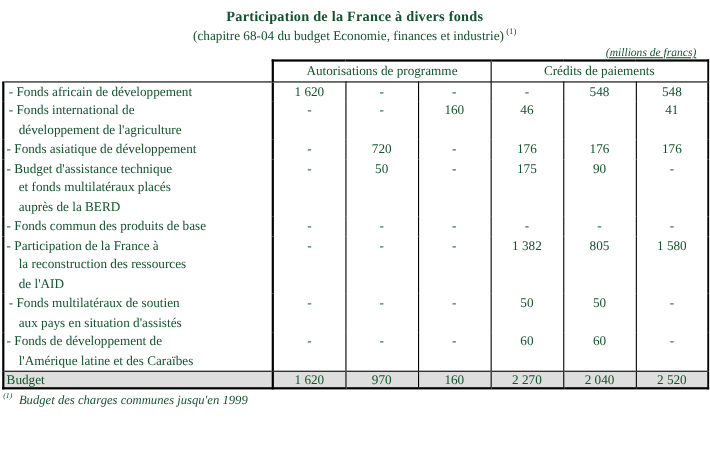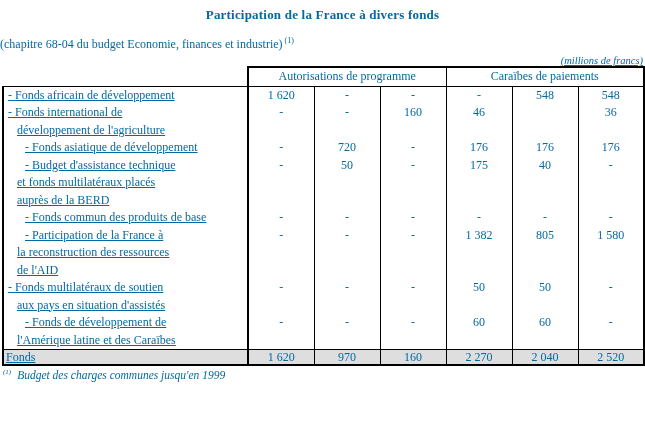--- a/index.html
+++ b/index.html
@@ -1,49 +1,49 @@
 <!DOCTYPE html>
 <html><head>
 <meta charset="utf-8">
 <style>
   * { margin:0; padding:0; box-sizing:border-box; }
   html,body { background:#ffffff; }
   .page {
     position:relative; width:645px; height:422px; overflow:hidden;
-    background:#ffffff; color:#0369a1;
+    background:#ffffff; color:#14532d;
     font-family:"Liberation Serif","DejaVu Serif",serif;
   }
   .title { text-align:center; font-weight:bold; font-size:13px; padding-top:7px; letter-spacing:0.2px; }
-  .subtitle { font-size:12px; margin-top:13px; }
+  .subtitle { text-align:center; font-size:12px; margin-top:1px; }
   .subtitle sup { font-size:8px; margin-left:2px; }
-  .units { text-align:right; font-style:italic; font-size:10.5px; padding-right:2px; margin-top:3px; }
+  .units { text-align:right; font-style:italic; font-size:10.5px; padding-right:12px; margin-top:3px; }
   .units span { text-decoration:underline; }
 
   table { border-collapse:collapse; table-layout:fixed; width:641px; margin-left:2px; margin-top:0; }
   col.c0 { width:245px; }
   col.cn { width:66px; }
 
   td.ghost { border:none; background:transparent; }
 
   th { font-weight:normal; font-size:12px; text-align:center; }
   th.group { border:1px solid #000; border-top:2px solid #000; height:19px; }
   th.group.g-first { border-left:2px solid #000; }
   th.group.g-last  { border-right:2px solid #000; }
   th.colh { border:1px solid #000; height:19px; }
   th.colh.first { border-left:2px solid #000; }
   th.colh.last  { border-right:2px solid #000; }
 
   tbody td { border-top:0; border-bottom:0; vertical-align:top; font-size:12px; line-height:17.5px; }
-  td.label { border-left:2px solid #000; border-right:2px solid #000;text-decoration:underline; }
+  td.label { border-left:2px solid #000; border-right:2px solid #000; }
   tr.first-body td { border-top:1px solid #000; }
   td.num { border-left:1px solid #000; border-right:1px solid #000; text-align:center; }
   td.num.last { border-right:2px solid #000; }
 
   .l { white-space:nowrap; padding-left:4px; }
-  .l.ind { padding-left:21px; }
+  .l.ind { padding-left:2px; }
   .l.cont { padding-left:13px; }
 
   tr.total td { border-top:1px solid #000; border-bottom:2px solid #000; background:#dedede; height:15px; line-height:14px; }
   tr.total td.label { padding-left:2px; }
 
   .footnote { font-style:italic; font-size:11.5px; margin-left:3px; margin-top:2px; }
   .footnote sup { font-size:7px; margin-right:6px; }
 </style>
 </head>
 <body>
@@ -67,21 +67,21 @@
         <col class="cn">
         <col class="cn">
         <col class="cn">
         <col class="cn">
         <col class="cn">
     </colgroup>
     <thead>
       <tr>
         <td class="ghost"></td>
         <th class="group g-first" colspan="3">Autorisations de programme</th>
-        <th class="group g-last" colspan="3">Caraïbes de paiements</th>
+        <th class="group g-last" colspan="3">Crédits de paiements</th>
       </tr>
     </thead>
     <tbody>
       <tr class="first-body">
         <td class="label">
           <div class="l">- Fonds africain de développement</div>
         </td>
         <td class="num">1 620</td>
         <td class="num">-</td>
         <td class="num">-</td>
@@ -92,21 +92,21 @@
       <tr>
         <td class="label">
           <div class="l">- Fonds international de</div>
           <div class="l cont">développement de l'agriculture</div>
         </td>
         <td class="num">-</td>
         <td class="num">-</td>
         <td class="num">160</td>
         <td class="num">46</td>
         <td class="num"></td>
-        <td class="num last">36</td>
+        <td class="num last">41</td>
       </tr>
       <tr>
         <td class="label">
           <div class="l ind">- Fonds asiatique de développement</div>
         </td>
         <td class="num">-</td>
         <td class="num">720</td>
         <td class="num">-</td>
         <td class="num">176</td>
         <td class="num">176</td>
@@ -115,21 +115,21 @@
       <tr>
         <td class="label">
           <div class="l ind">- Budget d'assistance technique</div>
           <div class="l cont">et fonds multilatéraux placés</div>
           <div class="l cont">auprès de la BERD</div>
         </td>
         <td class="num">-</td>
         <td class="num">50</td>
         <td class="num">-</td>
         <td class="num">175</td>
-        <td class="num">40</td>
+        <td class="num">90</td>
         <td class="num last">-</td>
       </tr>
       <tr>
         <td class="label">
           <div class="l ind">- Fonds commun des produits de base</div>
         </td>
         <td class="num">-</td>
         <td class="num">-</td>
         <td class="num">-</td>
         <td class="num">-</td>
@@ -167,21 +167,21 @@
           <div class="l cont">l'Amérique latine et des Caraïbes</div>
         </td>
         <td class="num">-</td>
         <td class="num">-</td>
         <td class="num">-</td>
         <td class="num">60</td>
         <td class="num">60</td>
         <td class="num last">-</td>
       </tr>
       <tr class="total">
-        <td class="label">Fonds</td>
+        <td class="label">Budget</td>
         <td class="num">1 620</td>
         <td class="num">970</td>
         <td class="num">160</td>
         <td class="num">2 270</td>
         <td class="num">2 040</td>
         <td class="num last">2 520</td>
       </tr>
     </tbody>
   </table>
 

